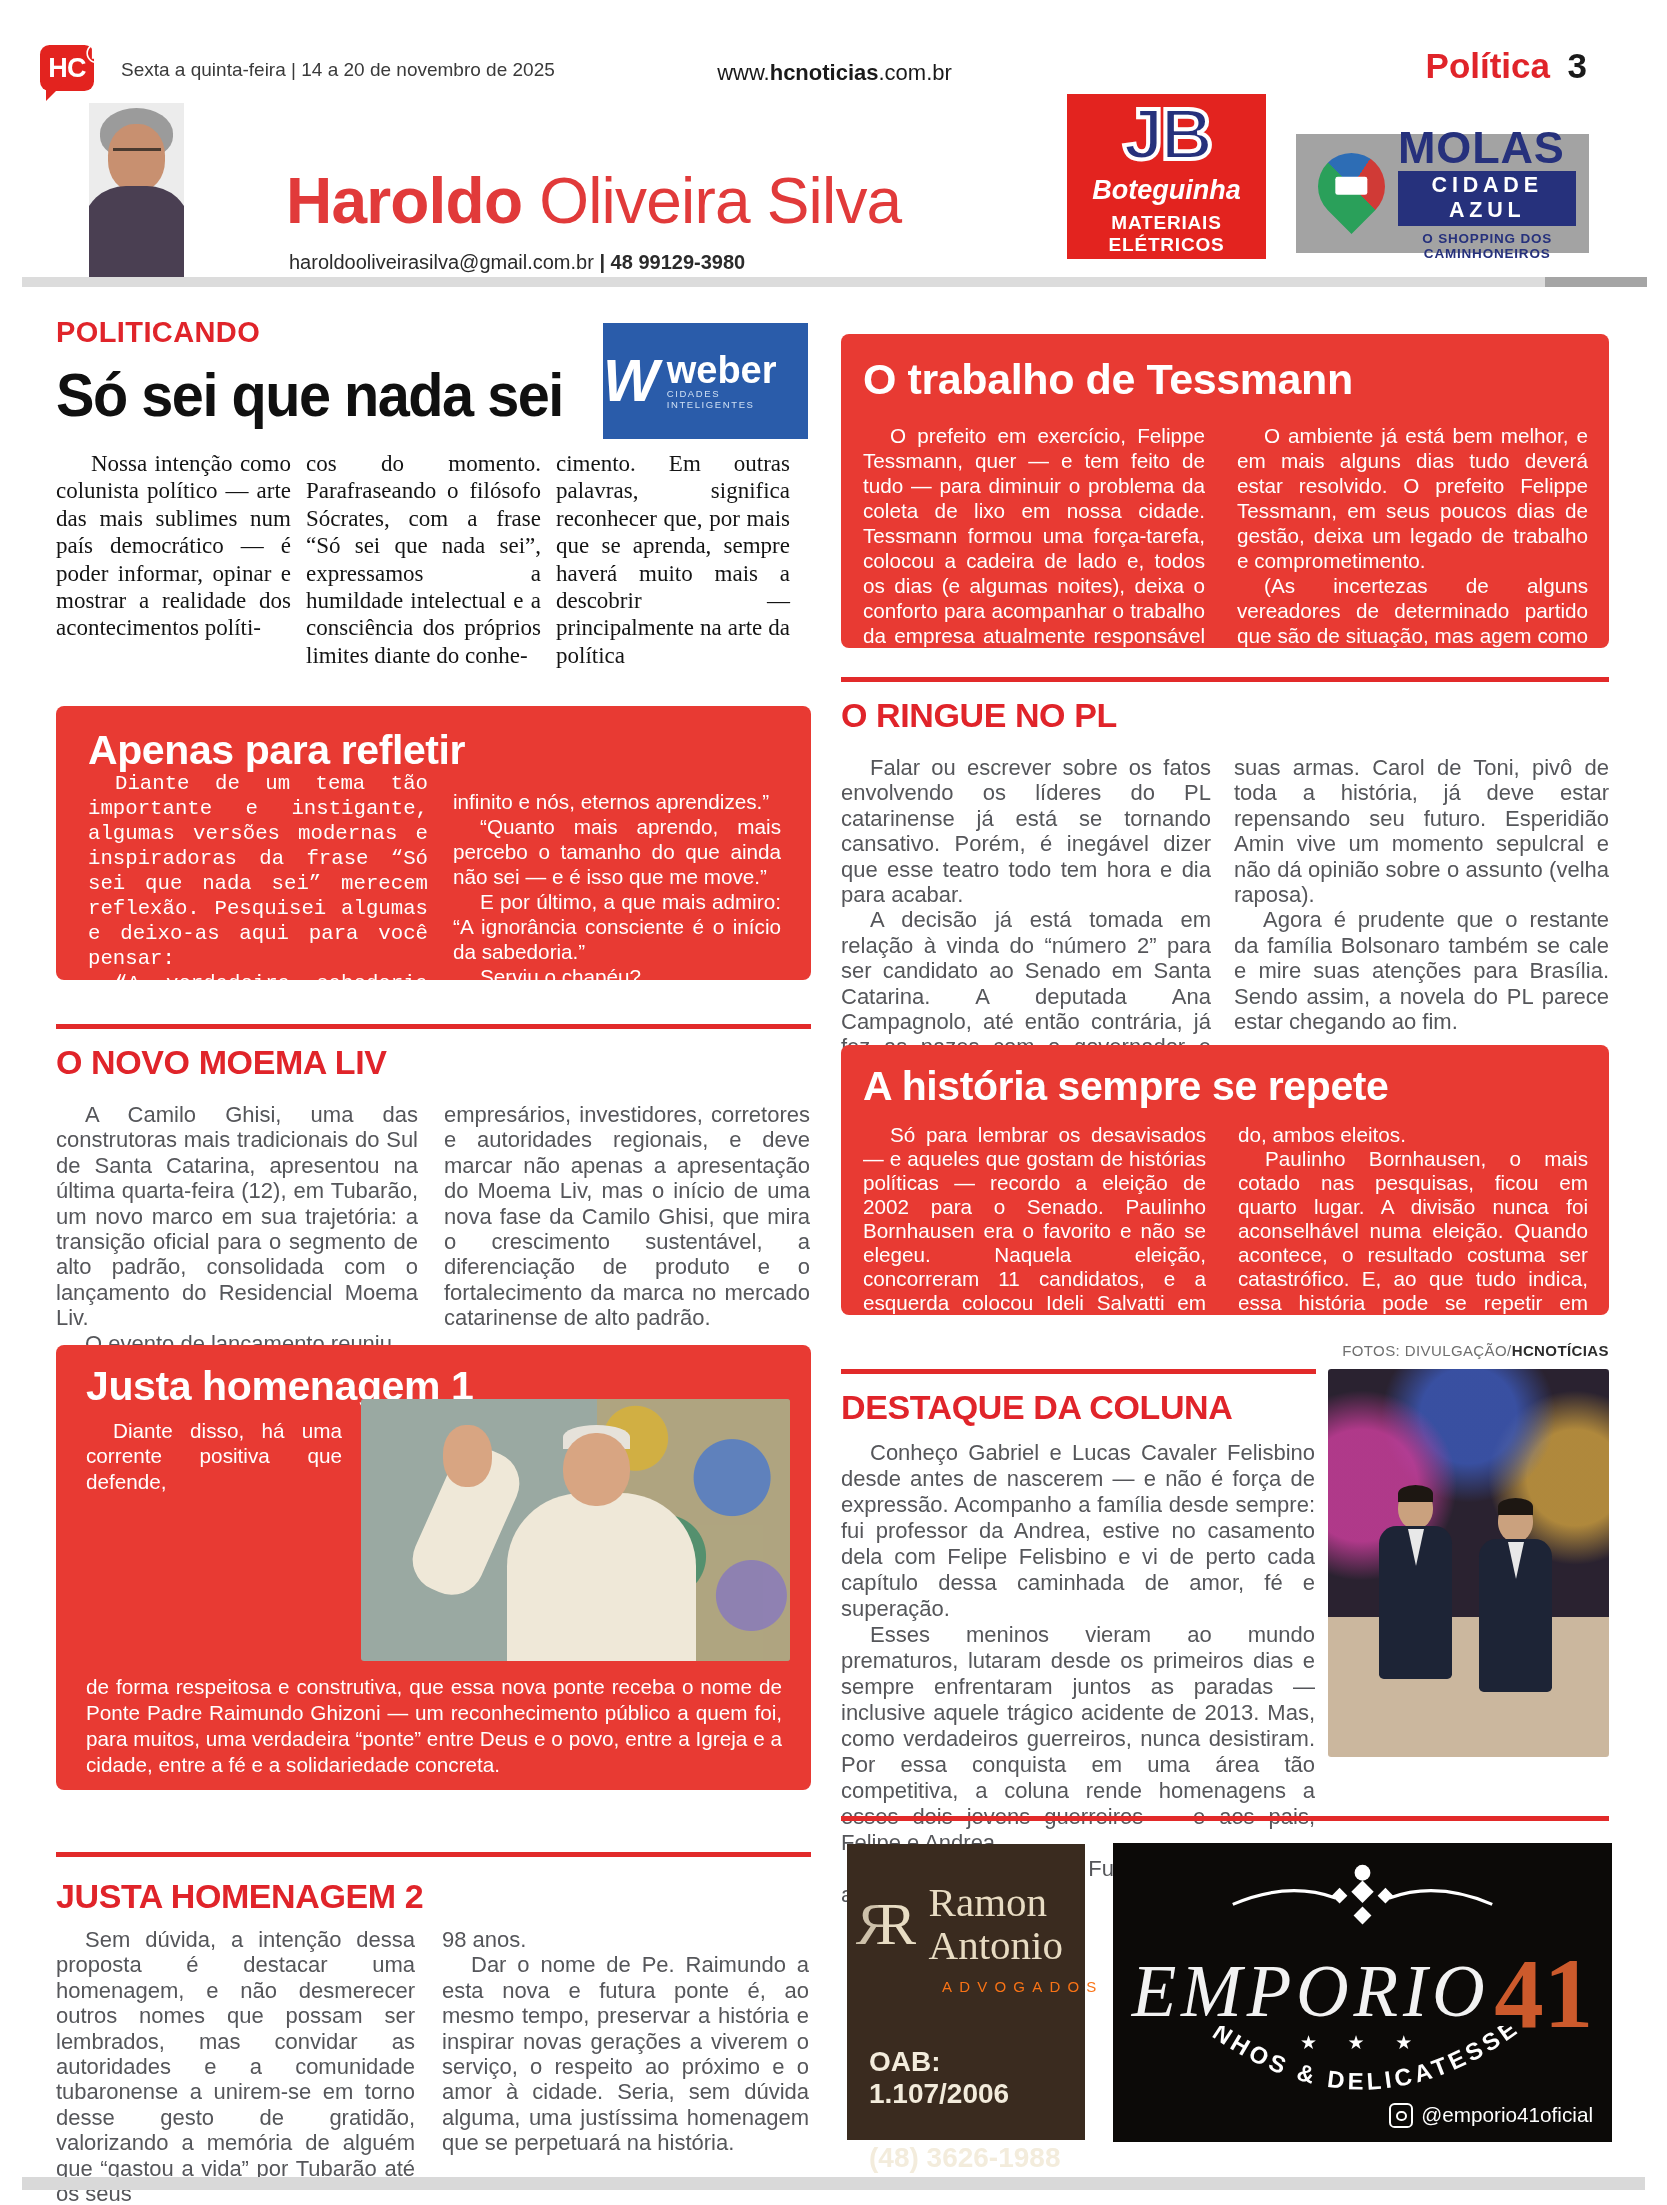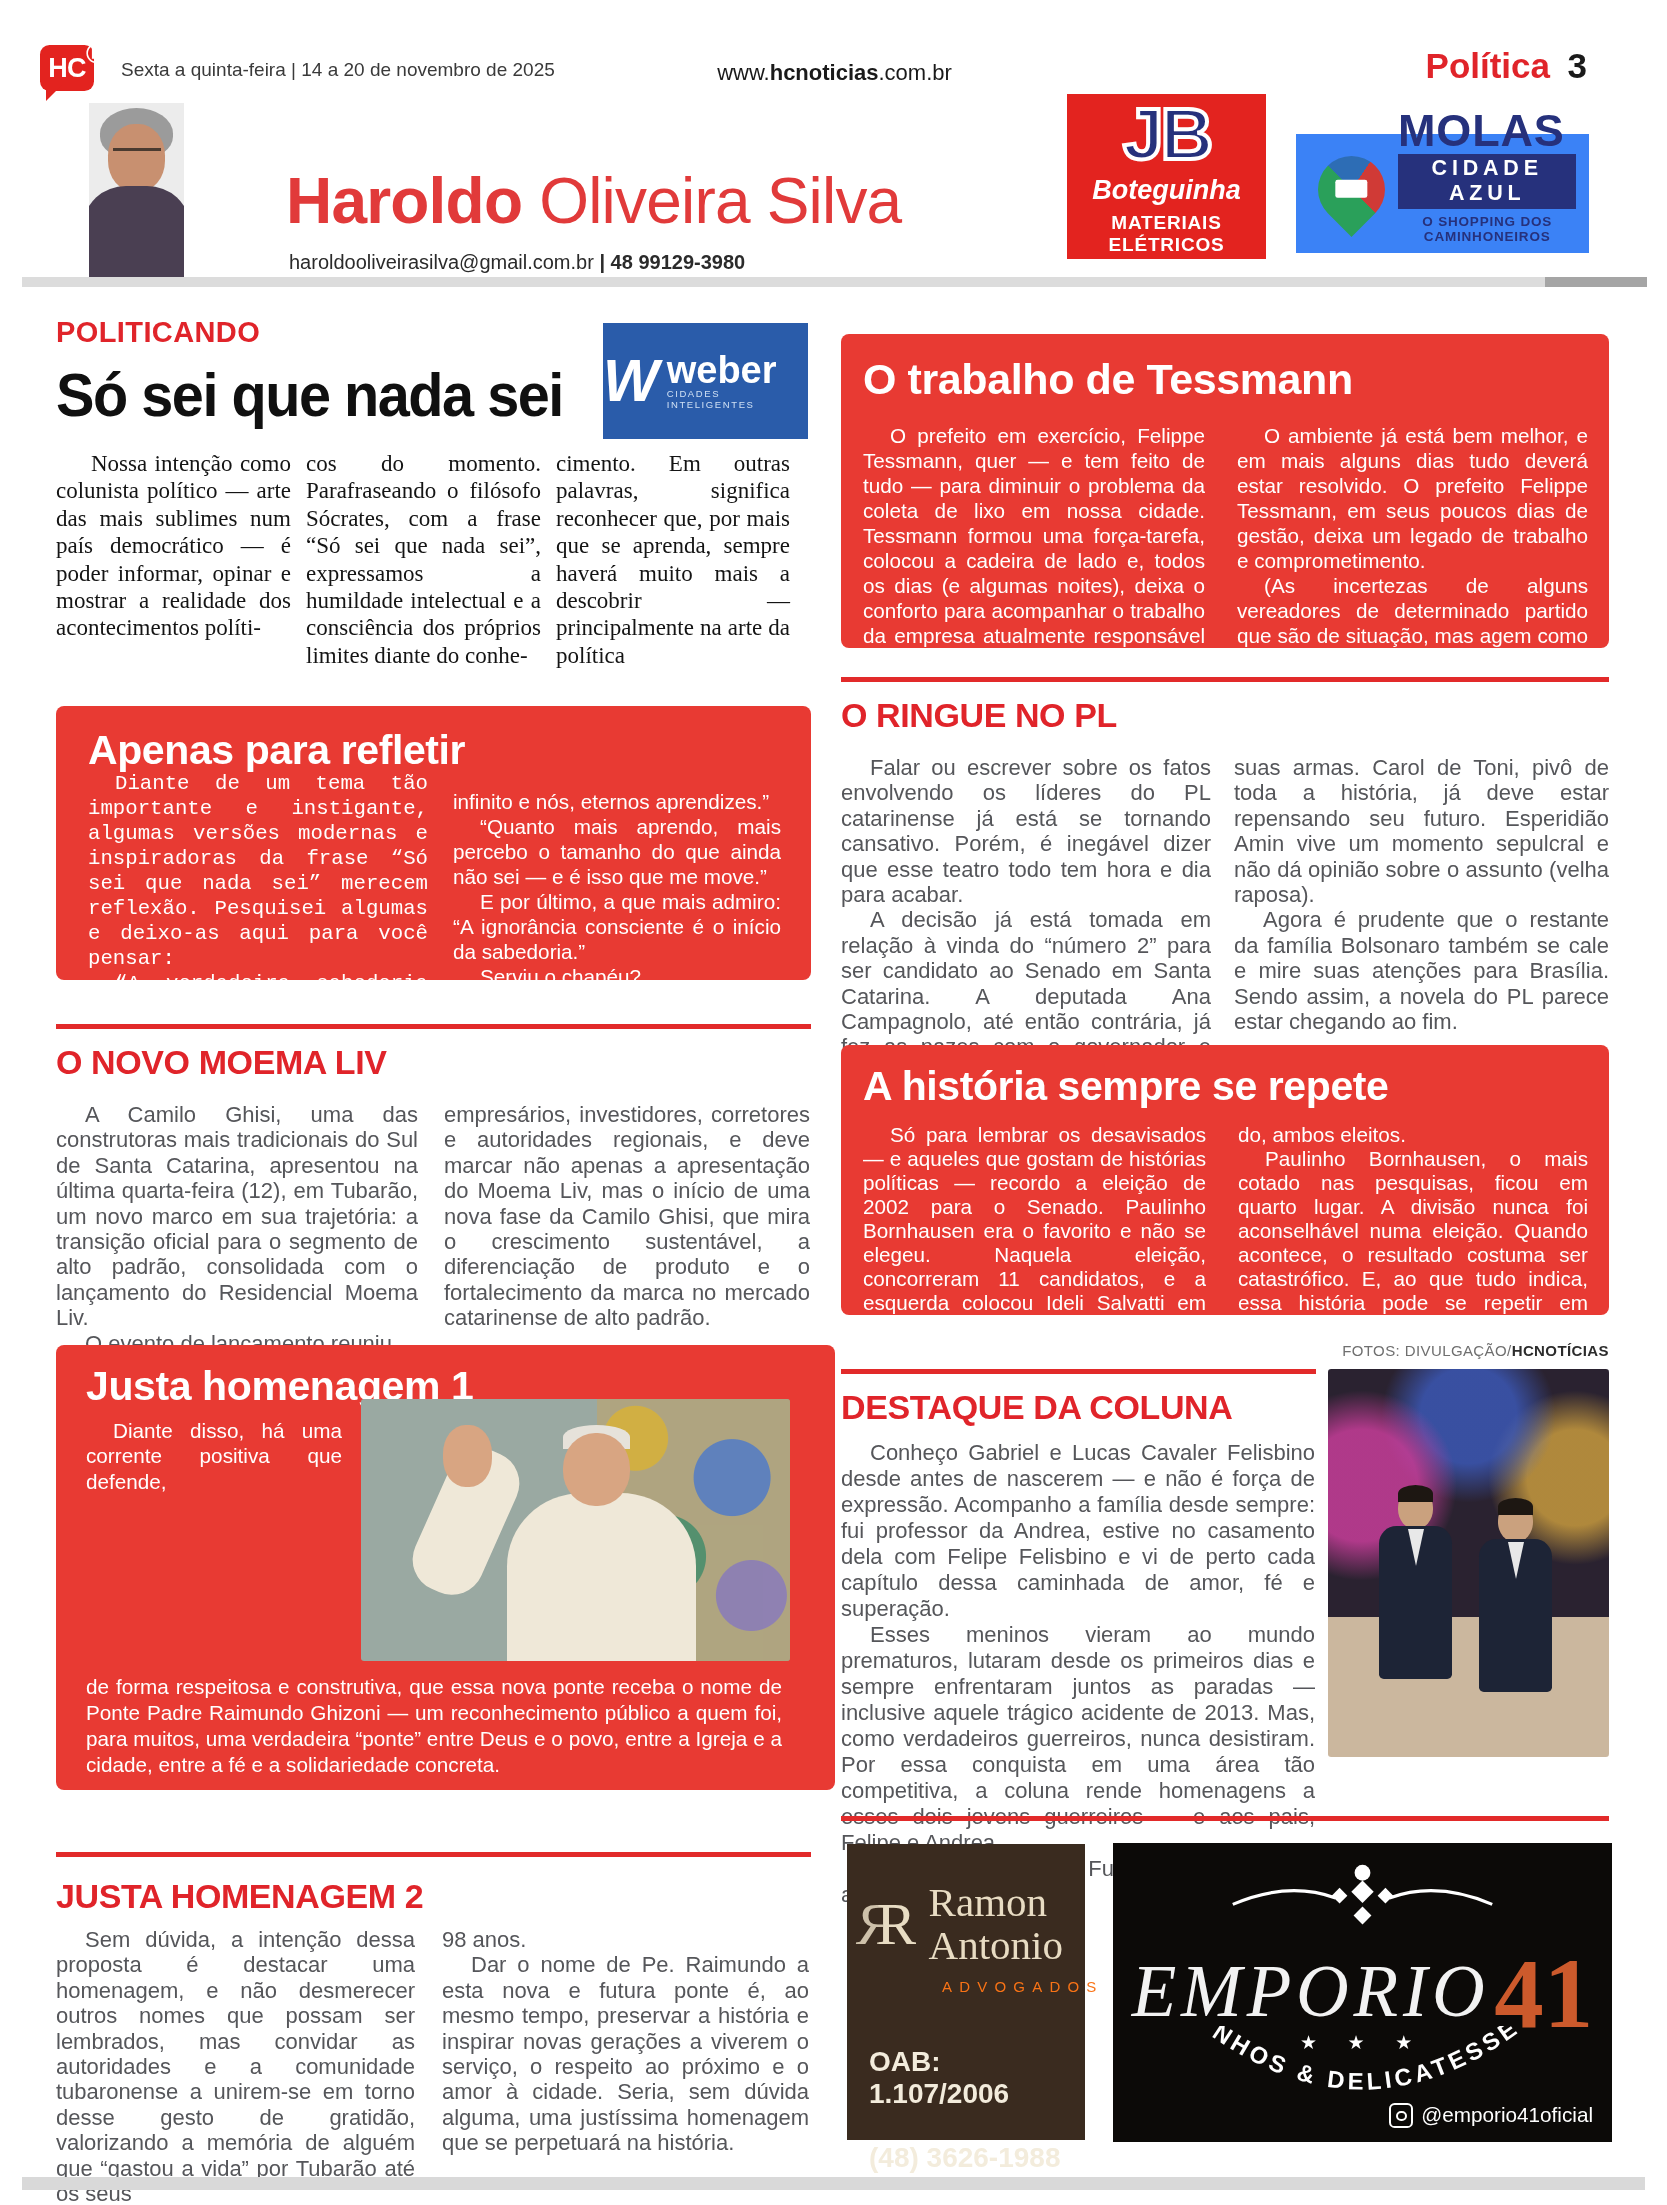--- a/index.html
+++ b/index.html
@@ -33,21 +33,21 @@
   .headshot .glasses { position:absolute; left:24px; top:45px; width:48px; height:12.7px;
       border-top:3.2px solid #4a3a30; }
   .headshot .shirt { position:absolute; left:-4.8px; top:83px; width:105px; height:95px; border-radius:40% 40% 0 0; background:#4a3f52; }
 
   
   .ad-jb { background:#e3231f; color:#fff; text-align:center; }
   .ad-jb .mono { font-size:73px; font-weight:900; color:#26317c; -webkit-text-stroke:4px #ffffff; letter-spacing:-3.2px; line-height:79px; }
   .ad-jb .bname { font-size:27px; font-weight:bold; font-style:italic; margin-top:1.6px; }
   .ad-jb .tag { font-size:19px; font-weight:bold; letter-spacing:0.8px; margin-top:6.4px; }
 
-  .ad-molas { background:#3b82f6; display:flex; align-items:flex-end; padding:9.5px 12.7px; box-sizing:border-box; }
+  .ad-molas { background:#a3a3a3; display:flex; align-items:center; padding:9.5px 12.7px; box-sizing:border-box; }
   .pin-wrap { width:83px; height:94px; position:relative; flex:0 0 auto; }
   .pin { position:absolute; left:9.5px; top:6.4px; width:67px; height:67px; border-radius:50% 50% 50% 0;
          transform:rotate(-45deg);
          background:conic-gradient(#2d6db5 0 22%, #d03a36 22% 50%, #2aa05a 50% 100%); }
   .pin .truck { position:absolute; left:17.5px; top:24px; width:32px; height:17.5px; background:#fff; border-radius:2.4px; transform:rotate(45deg); }
   .molas-txt { margin-left:6.4px; }
   .molas-txt .name { font-size:45px; font-weight:900; color:#26317c; letter-spacing:0.8px; line-height:43px; }
   .molas-txt .banner { background:#26317c; color:#fff; font-weight:bold; font-size:21.5px; letter-spacing:4.8px; text-align:center; padding:2.4px 8px; margin-top:1.6px; }
   .molas-txt .tag { color:#26317c; font-weight:bold; font-size:13.5px; letter-spacing:0.8px; margin-top:4.8px; text-align:center; }
 
@@ -219,21 +219,21 @@
   <div class="abs rule" style="left:56px; top:1024px; width:755px;"></div>
   <div class="abs sec-title" style="left:56px; top:1043px;">O NOVO MOEMA LIV</div>
   <div class="abs gray-col" style="left:56px; top:1102px; width:362px;">
     <p class="indent">A Camilo Ghisi, uma das construtoras mais tradicionais do Sul de Santa Catarina, apresentou na última quarta-feira (12), em Tubarão, um novo marco em sua trajetória: a transição oficial para o segmento de alto padrão, consolidada com o lançamento do Residencial Moema Liv.</p>
     <p class="indent">O evento de lançamento reuniu</p>
   </div>
   <div class="abs gray-col" style="left:444px; top:1102px; width:366px;">
     <p>empresários, investidores, corretores e autoridades regionais, e deve marcar não apenas a apresentação do Moema Liv, mas o início de uma nova fase da Camilo Ghisi, que mira o crescimento sustentável, a diferenciação de produto e o fortalecimento da marca no mercado catarinense de alto padrão.</p>
   </div>
 
-  <div class="abs redbox" style="left:56px; top:1345px; width:755px; height:445px;padding-left:24px;">
+  <div class="abs redbox" style="left:56px; top:1345px; width:755px; height:445px;">
     <div class="abs btitle" style="left:30px; top:17.5px; font-size:41px;">Justa homenagem 1</div>
     <div class="abs box-text" style="left:30px; top:73px; width:256px; line-height:25.4px;">
       <p class="indent">Diante disso, há uma corrente positiva que defende,</p>
     </div>
     <div class="abs photo-priest" style="left:305px; top:54px; width:429px; height:262px;">
       <div class="mosaic"></div>
       <div class="priest-arm"></div>
       <div class="priest-hand"></div>
       <div class="priest-body"></div>
       <div class="priest-hair"></div>

